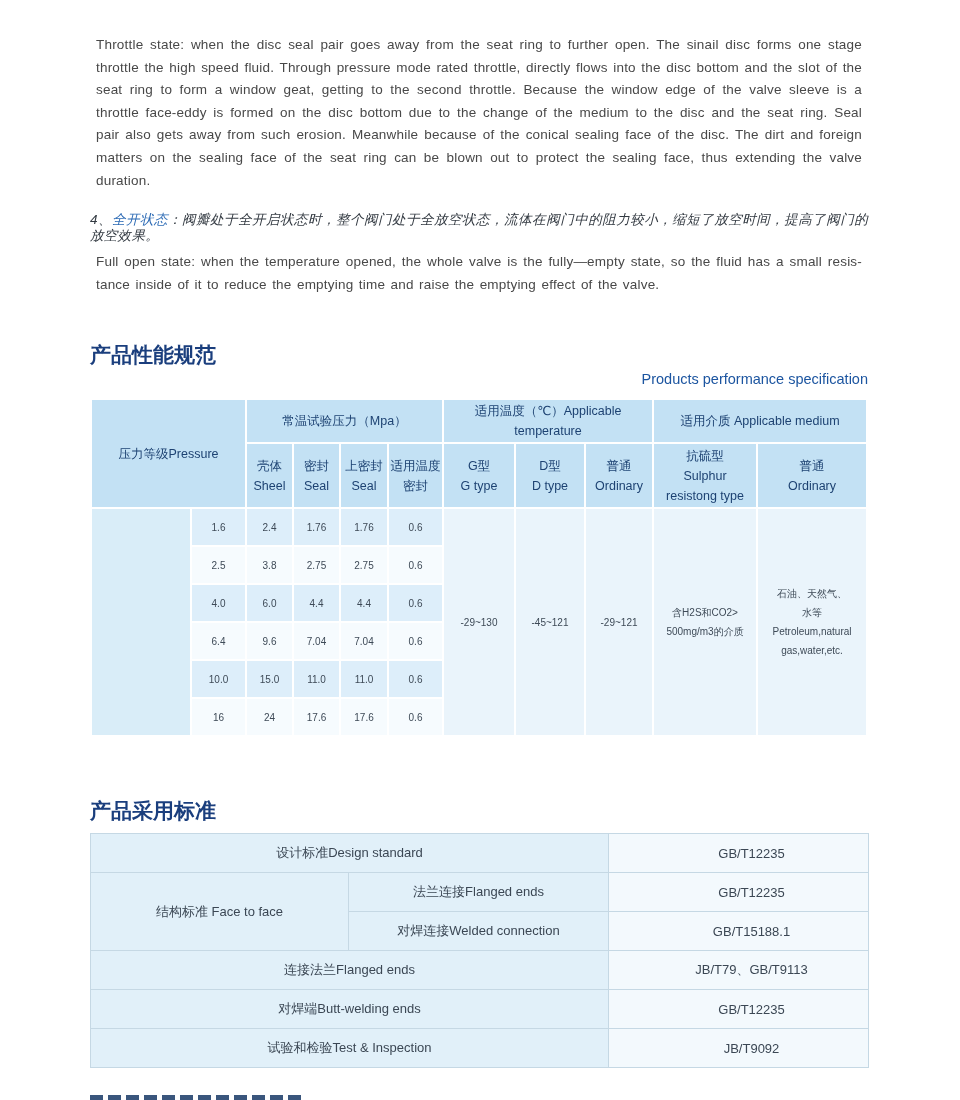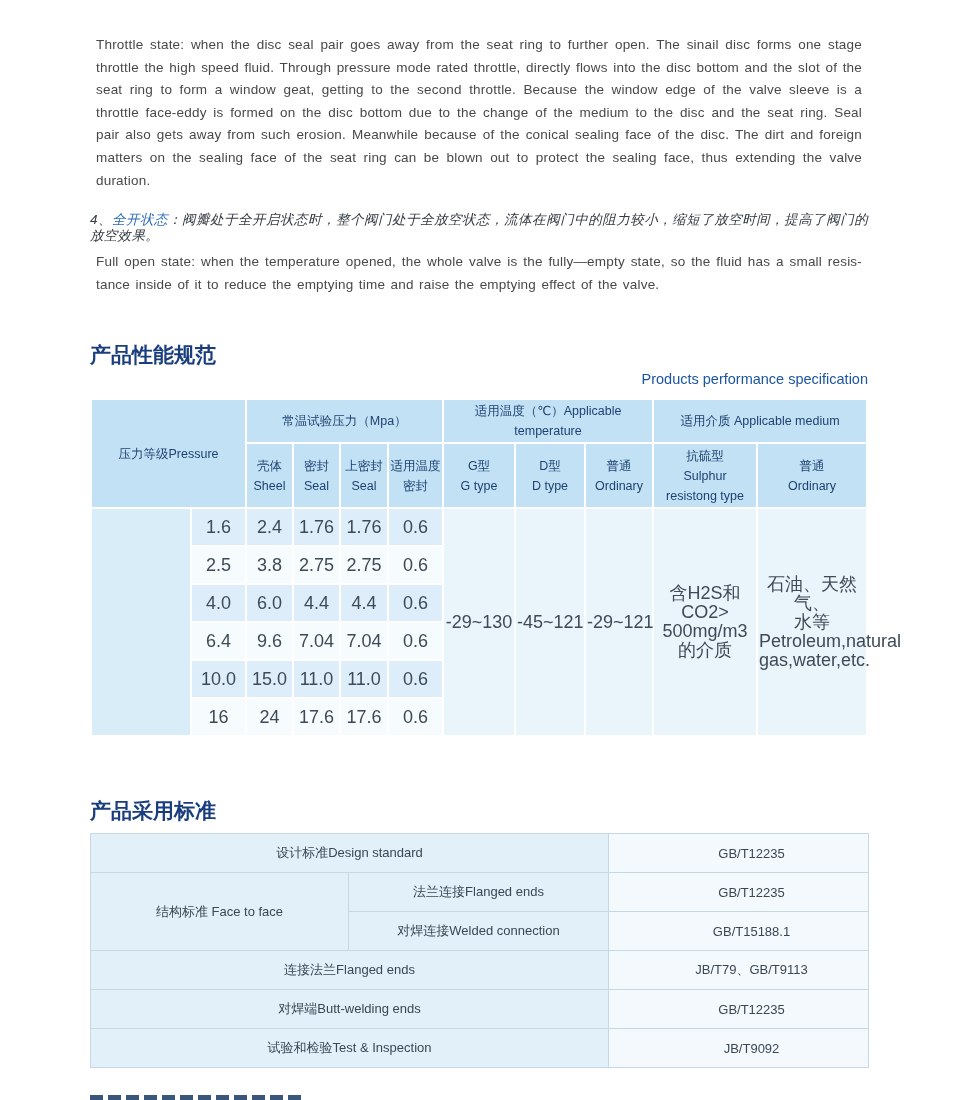--- a/index.html
+++ b/index.html
@@ -46,21 +46,21 @@
     width:778px;margin-top:10px;table-layout:fixed;
     border-collapse:separate;border-spacing:2px;background:#ffffff;
   }
   table.t1 td{
     text-align:center;vertical-align:middle;padding:0 1px;
     font-size:12.5px;color:var(--body-text);line-height:19px;
   }
   table.t1 td.hc{background:var(--hdr-bg);color:var(--hdr-text);font-size:12.5px;line-height:20px;}
   table.t1 tr.hr1 td{height:42px;}
   table.t1 tr.hr2 td{height:63px;}
-  table.t1 tr.br td{height:36px;font-size:18px;}
+  table.t1 tr.br td{height:36px;font-size:10px;}
   td.cA{background:var(--colA-bg);font-size:13px;line-height:21px;}
   td.mg{background:var(--merged-bg);font-size:12.5px;line-height:20px;}
   tr.rb td.v{background:var(--row-blue);}
   tr.rw td.v{background:var(--row-white);}
 
   
   table.t2{
     width:778px;margin-top:10px;table-layout:fixed;
     border-collapse:collapse;
   }

